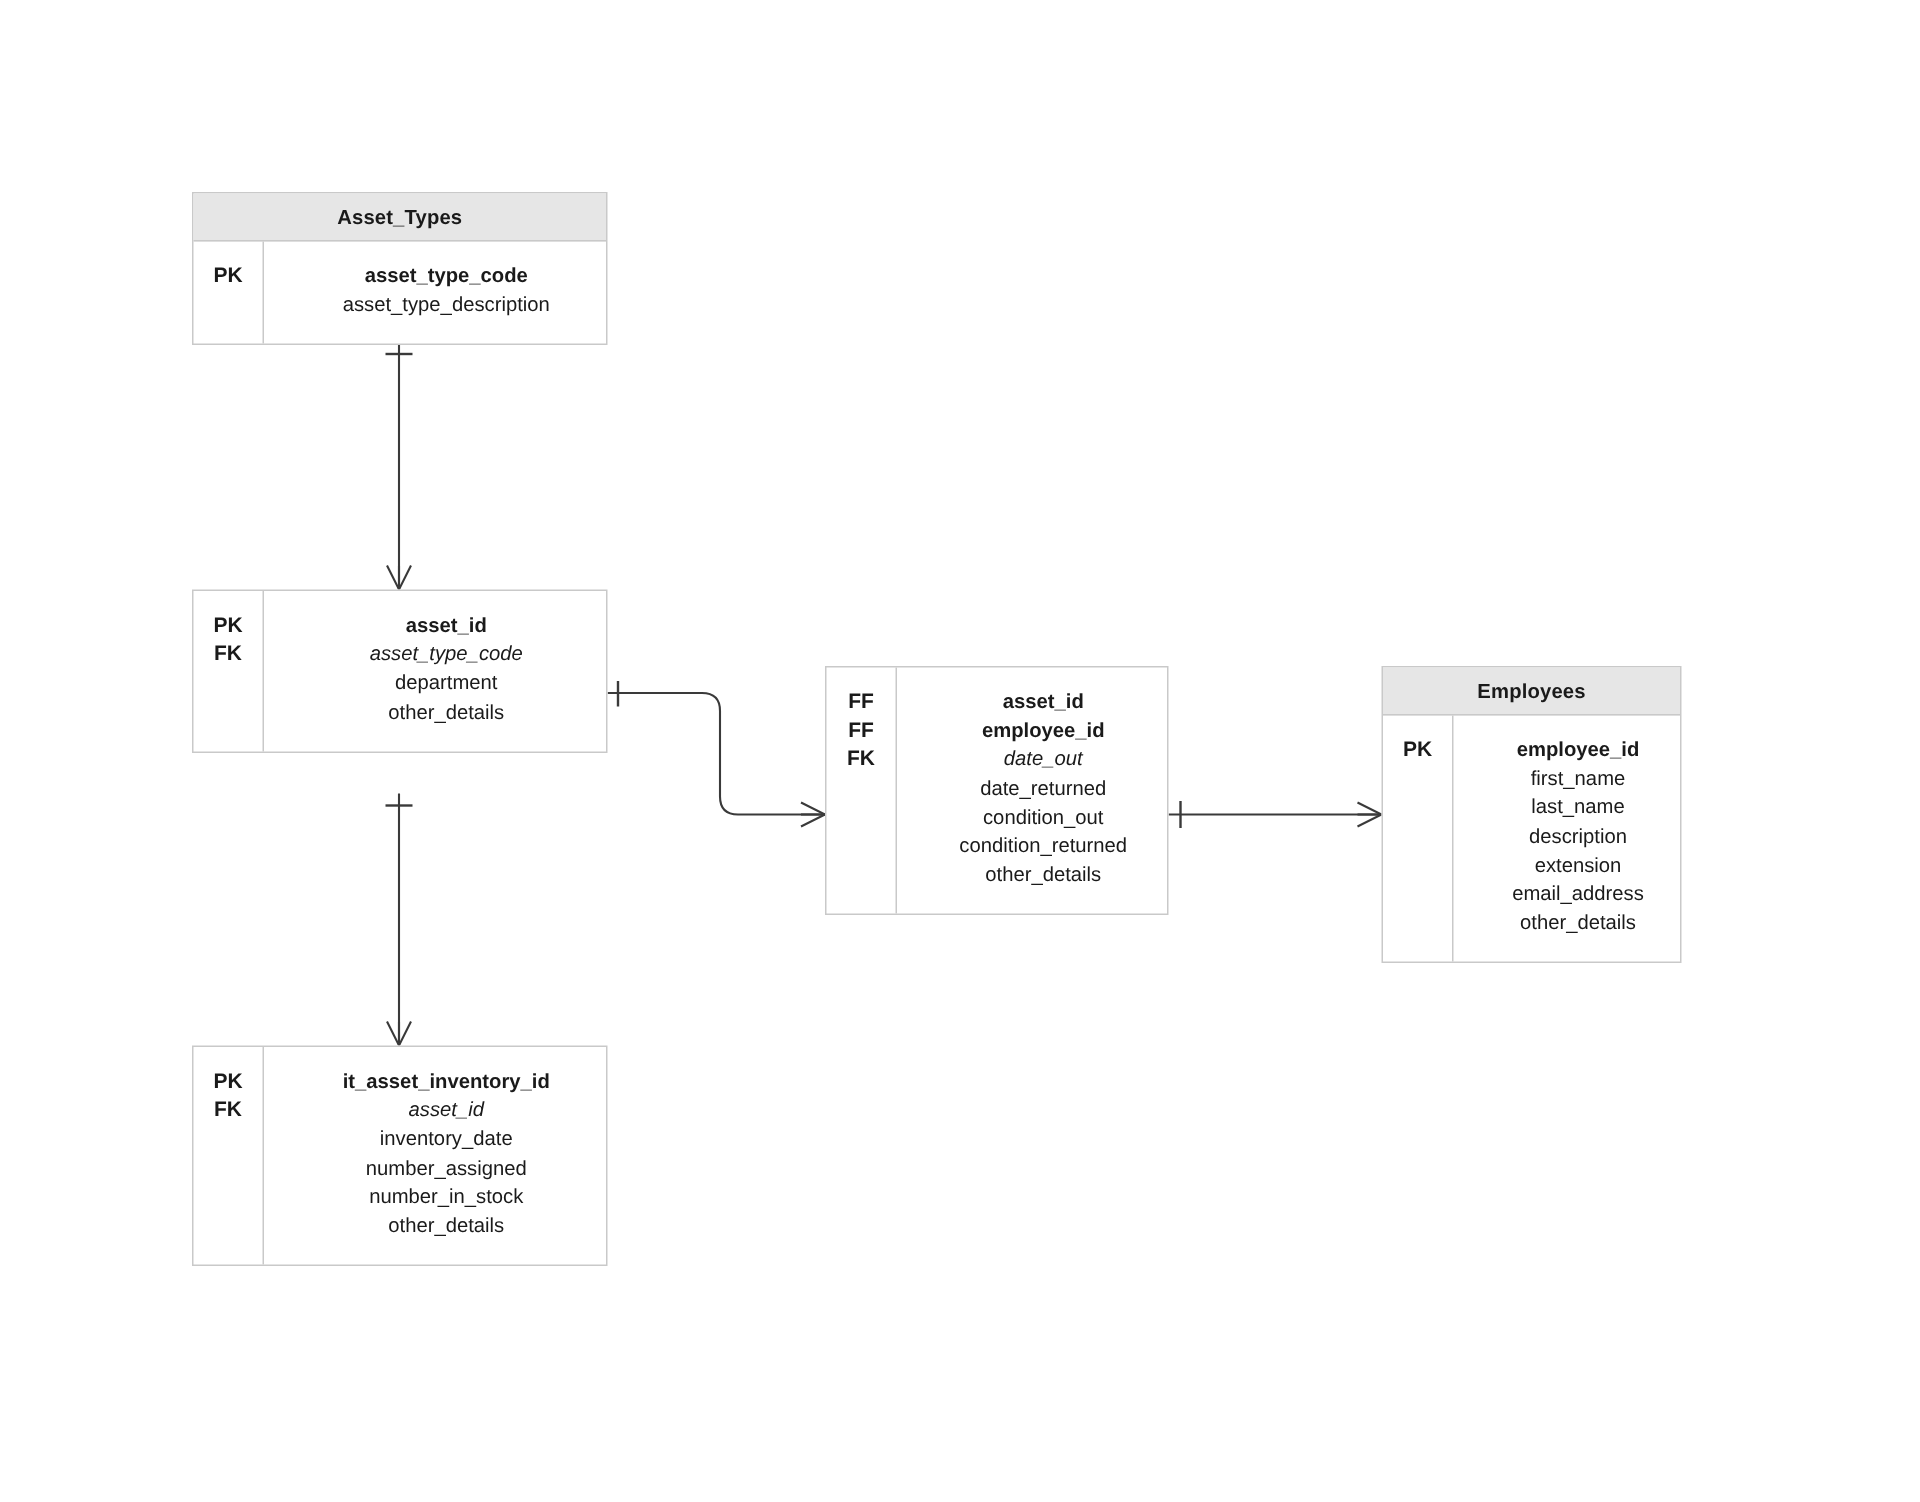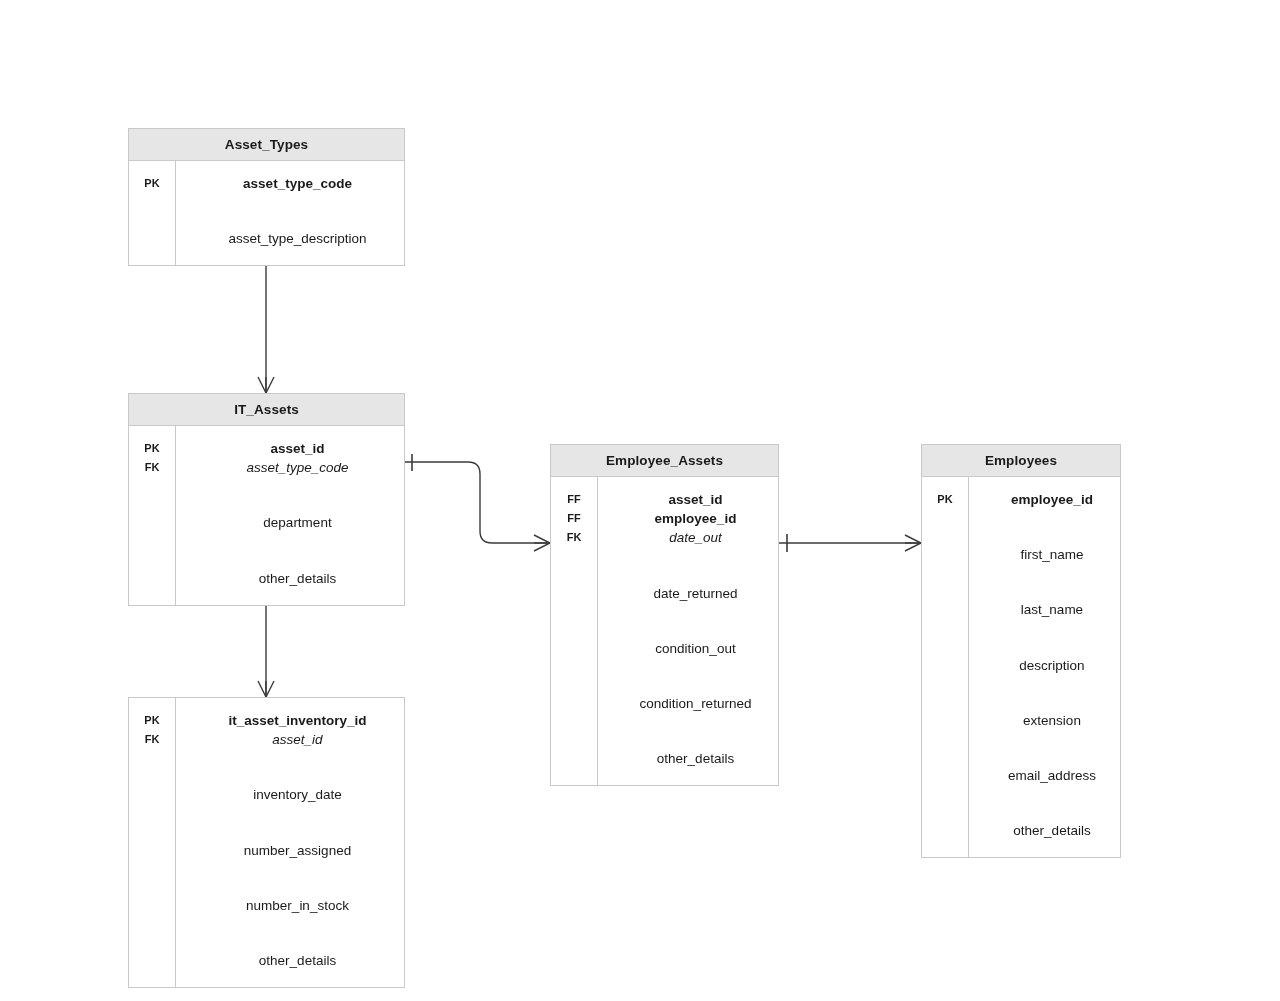--- a/index.html
+++ b/index.html
@@ -73,25 +73,25 @@
   }
   .key-cell, .attr-cell {
     height: 19.2px;
     line-height: 19.2px;
     font-size: 13.5px;
     color: #1a1a1a;
     white-space: nowrap;
   }
   .key-cell {
     font-weight: bold;
-    font-size: 11px;
+    font-size: 14px;
   }
   .attr-cell.pk { font-weight: bold; }
   .attr-cell.fk { font-style: italic; }
-  .attr-cell.plain { font-weight: normal; font-style: normal; margin-top: 36px; }
+  .attr-cell.plain { font-weight: normal; font-style: normal; }
 </style>
 </head>
 <body>
 
 <div id="canvas">
 
   <svg id="edges" viewBox="0 0 1280 1001" width="1280" height="1001">
 
      IT_Assets (many) --&gt;
     <g>
@@ -133,21 +133,20 @@
         <div class="key-cell">PK</div>
       </div>
       <div class="attr-col">
         <div class="attr-cell pk">asset_type_code</div>
         <div class="attr-cell plain">asset_type_description</div>
       </div>
     </div>
   </div>
 
   <div class="entity" style="left:128px; top:393px; width:277px;">
-    <div class="entity-header">IT_Assets</div>
     <div class="entity-body">
       <div class="key-col">
         <div class="key-cell">PK</div>
         <div class="key-cell">FK</div>
       </div>
       <div class="attr-col">
         <div class="attr-cell pk">asset_id</div>
         <div class="attr-cell fk">asset_type_code</div>
         <div class="attr-cell plain">department</div>
         <div class="attr-cell plain">other_details</div>
@@ -166,21 +165,20 @@
         <div class="attr-cell fk">asset_id</div>
         <div class="attr-cell plain">inventory_date</div>
         <div class="attr-cell plain">number_assigned</div>
         <div class="attr-cell plain">number_in_stock</div>
         <div class="attr-cell plain">other_details</div>
       </div>
     </div>
   </div>
 
   <div class="entity" style="left:550px; top:444px; width:229px;">
-    <div class="entity-header">Employee_Assets</div>
     <div class="entity-body">
       <div class="key-col">
         <div class="key-cell">FF</div>
         <div class="key-cell">FF</div>
         <div class="key-cell">FK</div>
       </div>
       <div class="attr-col">
         <div class="attr-cell pk">asset_id</div>
         <div class="attr-cell pk">employee_id</div>
         <div class="attr-cell fk">date_out</div>

